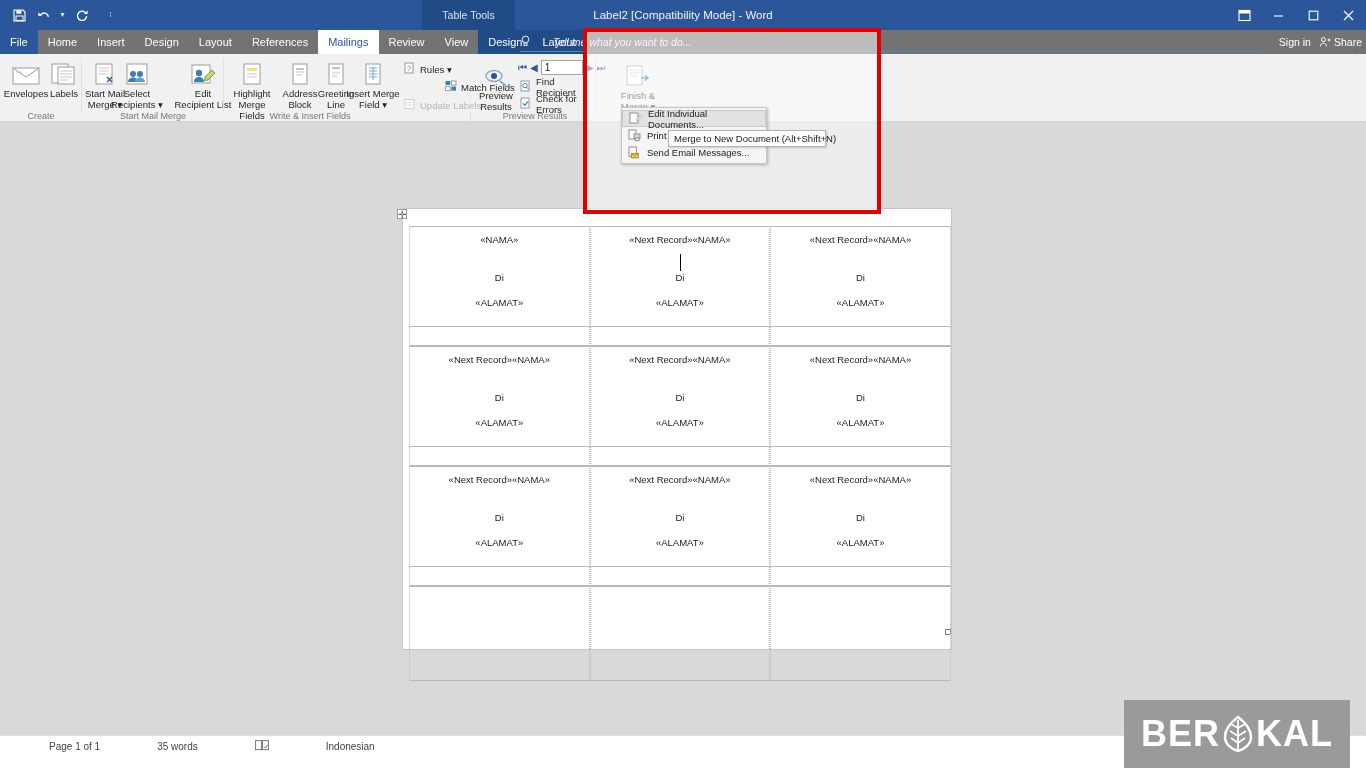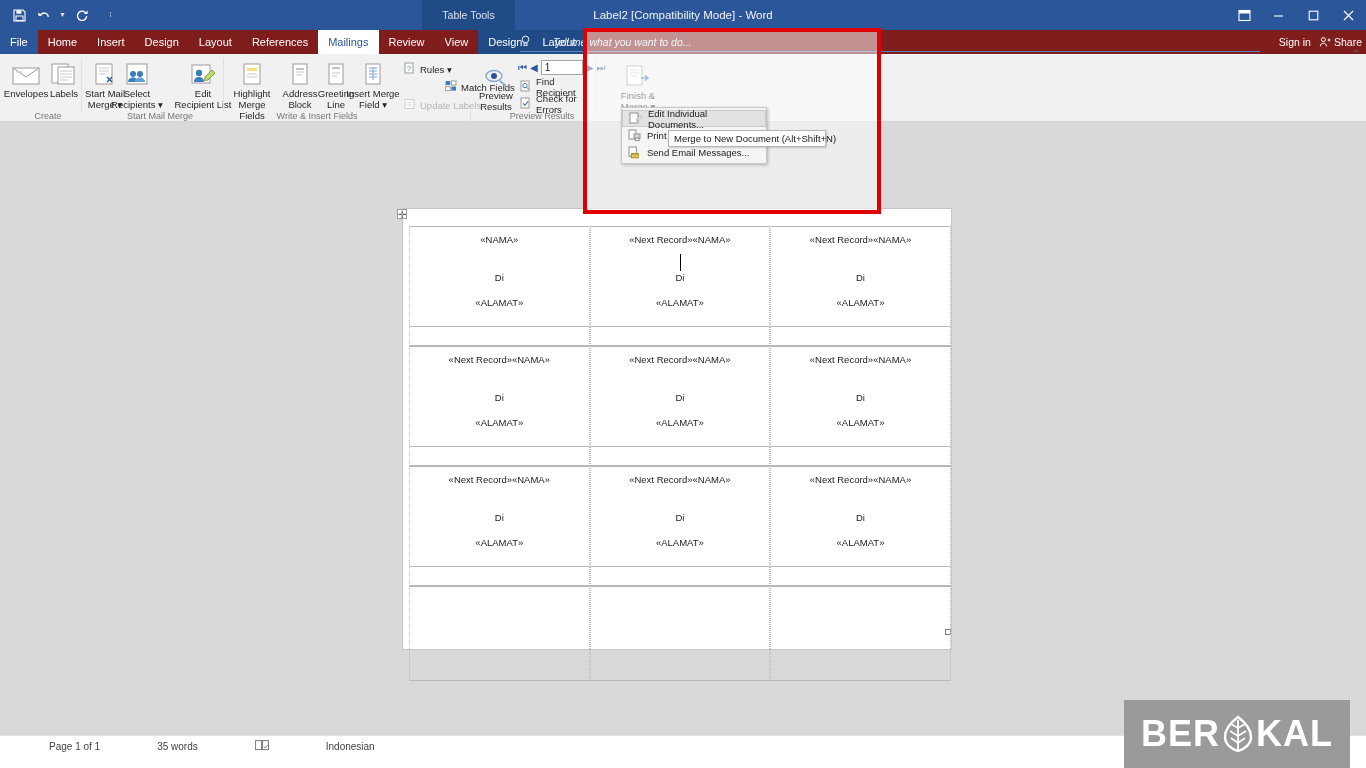--- a/index.html
+++ b/index.html
@@ -37,21 +37,21 @@
   .winbtns { position: absolute; right: 0; top: 0; height: 30px; display: flex; align-items: center; }
   .winbtn {
     width: 35px; height: 30px; display: flex; align-items: center; justify-content: center;
     color: #ffffff; font-size: 12px;
   }
   .winbtn.ribbonopt { width: 34px; font-size: 11px; }
 
   
   .tabstrip {
     position: absolute; left: 0; top: 30px; width: 1366px; height: 24px;
-    background: #7f1d1d;
+    background: #737373;
   }
   .tabs { position: absolute; left: 0; top: 0; height: 24px; display: flex; align-items: stretch; }
   .tab {
     display: flex; align-items: center; padding: 0 10px;
     font-size: 11px; color: #ffffff; height: 24px; white-space: nowrap;
   }
   .tab.file { background: #2b579a; }
   .tab.active { background: #ffffff; color: #2b579a; }
   .tab.ttools { background: #204b87; }
   .tellme {
@@ -70,21 +70,21 @@
   .share { display: flex; align-items: center; gap: 3px; }
 
   
   .ribbon {
     position: absolute; left: 0; top: 54px; width: 1366px; height: 68px;
     background: #f1f1f1; border-bottom: 1px solid #d4d4d4;
   }
   .rgroup { position: absolute; top: 0; height: 68px; }
   .rgroup .glabel {
     position: absolute; bottom: 1px; left: 0; width: 100%;
-    text-align: center; font-size: 9px; color: #777; margin-left: 7px;
+    text-align: center; font-size: 9px; color: #777;
   }
   .rgroup .gsep {
     position: absolute; right: 0; top: 4px; width: 1px; height: 54px; background: #e0e0e0;
   }
   .bigbtn {
     position: absolute; top: 2px; display: flex; flex-direction: column;
     align-items: center; width: 52px;
   }
   .bigbtn .ico { height: 30px; display: flex; align-items: flex-end; justify-content: center; }
   .bigbtn .lbl {

